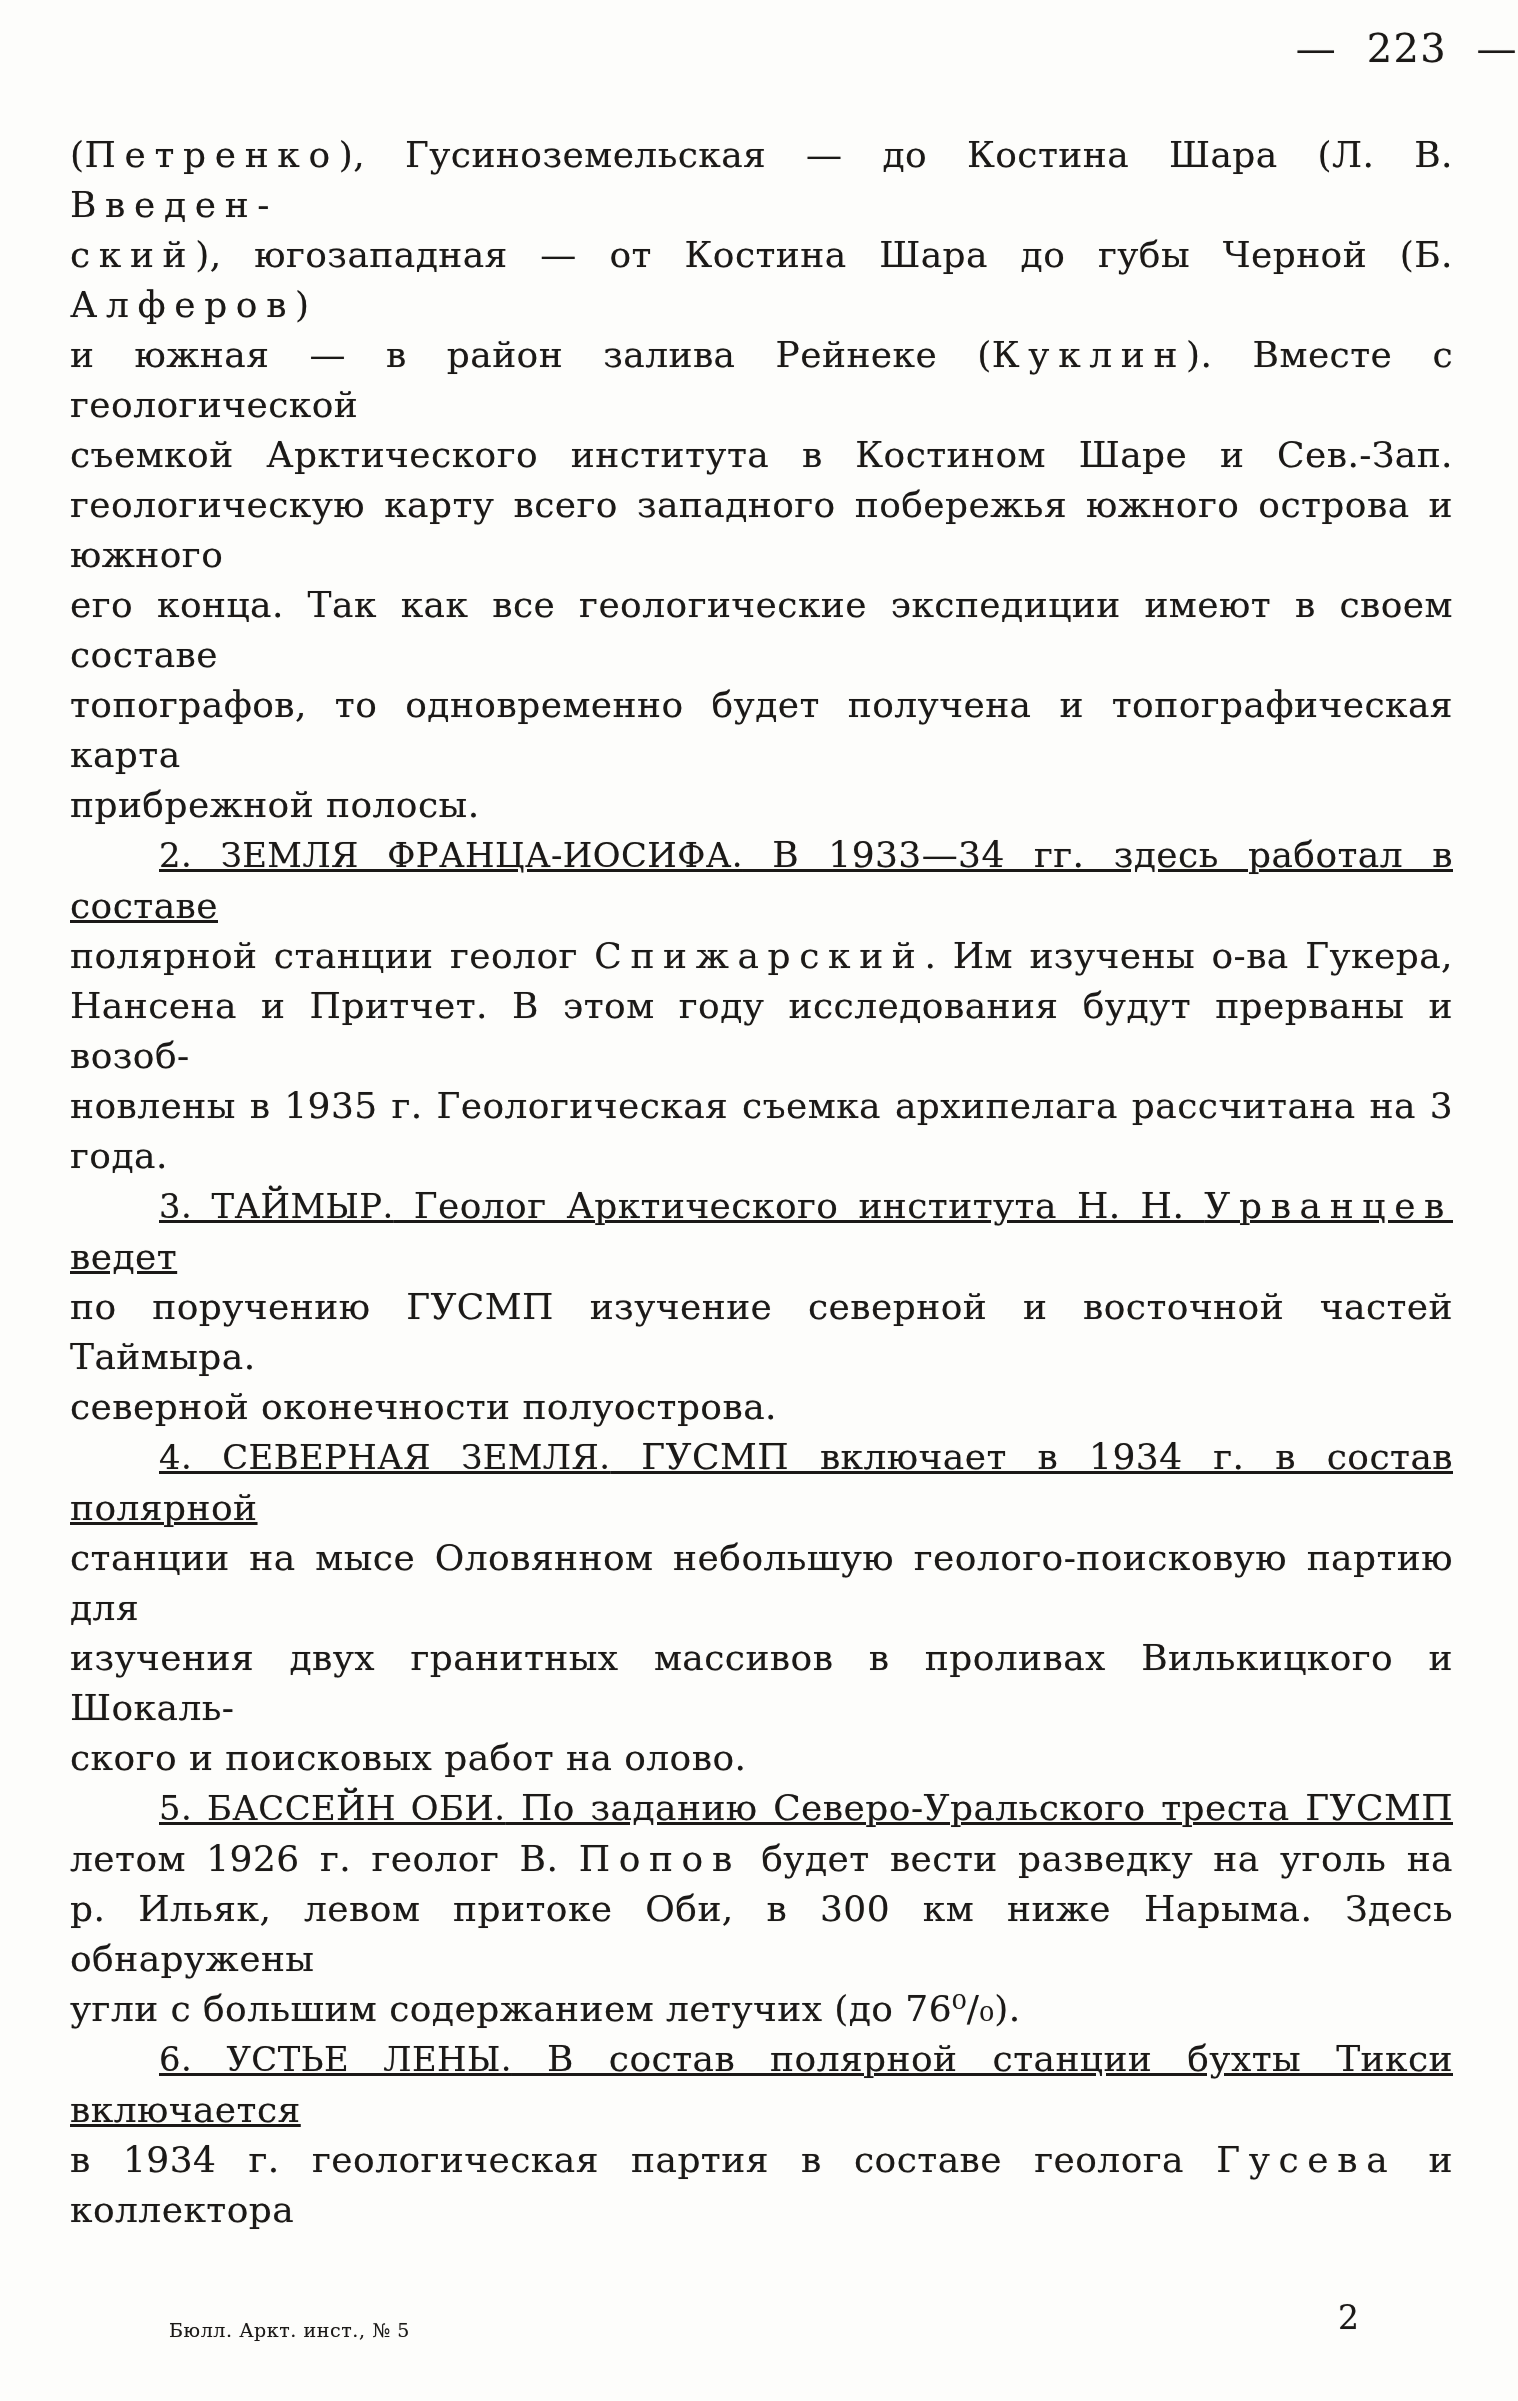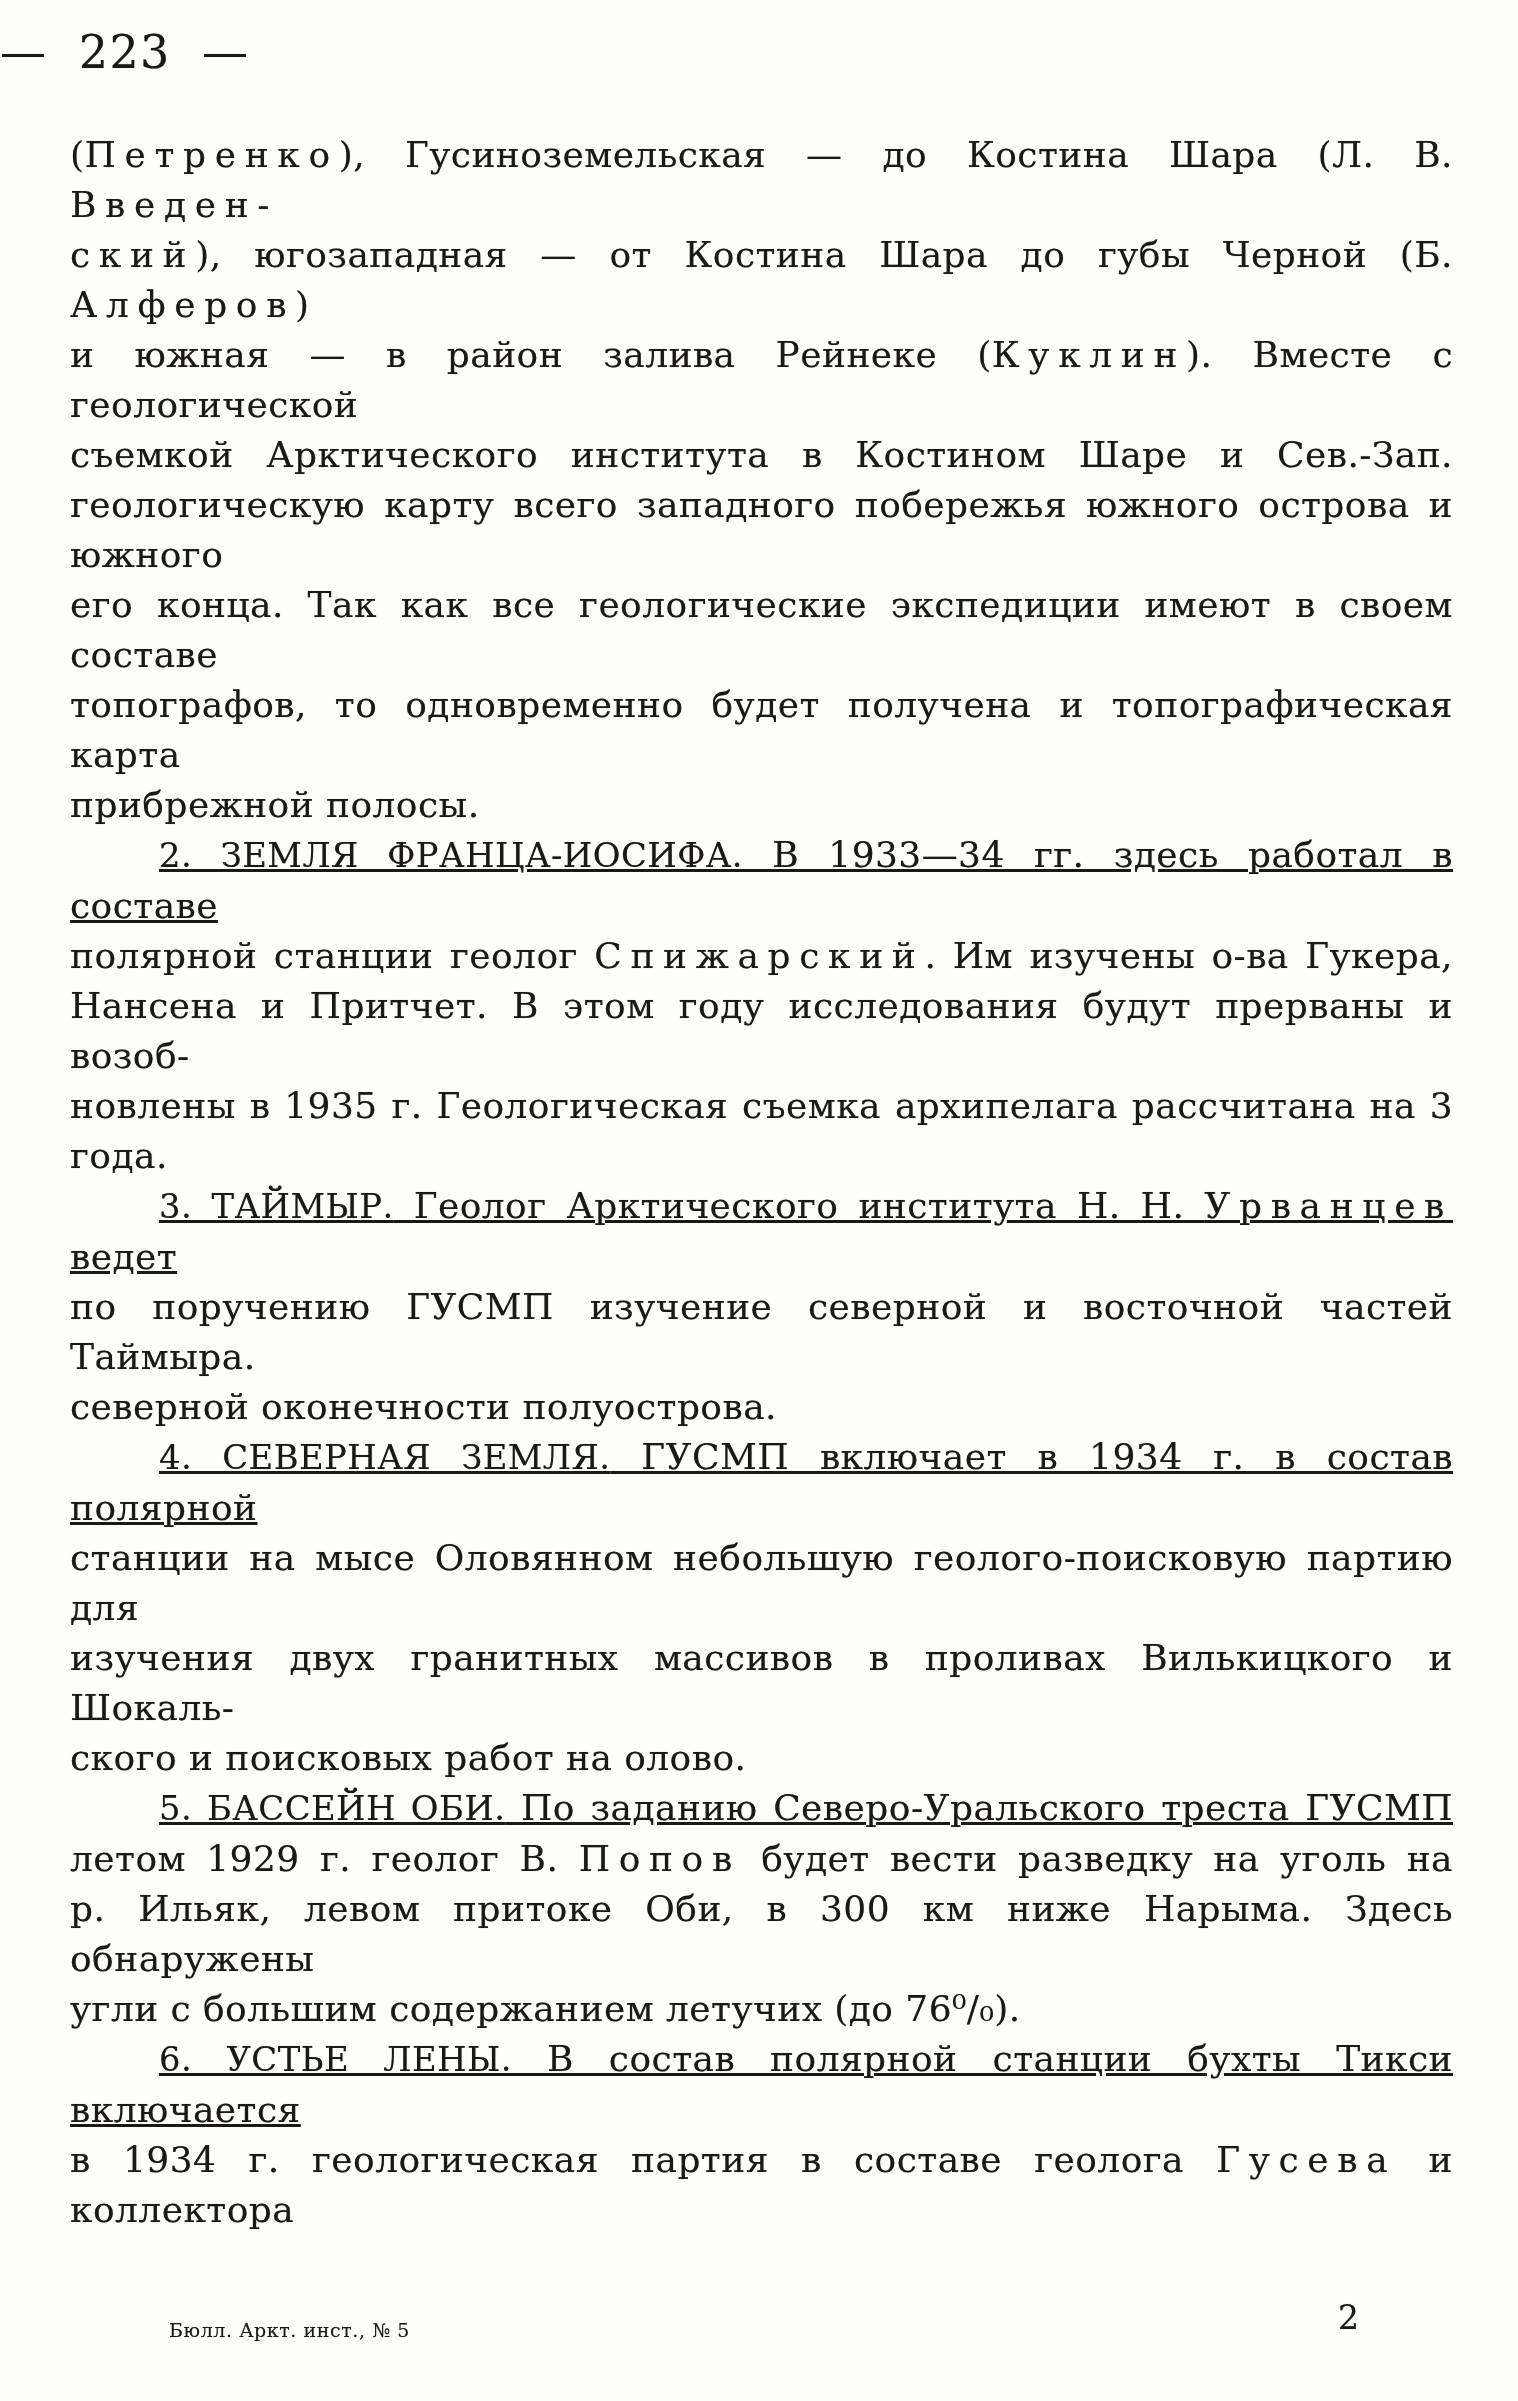--- a/index.html
+++ b/index.html
@@ -15,22 +15,22 @@
     color: var(--ink, #1b1917);
     font-family: "DejaVu Serif", "Liberation Serif", serif;
     overflow: hidden;
   }
   
   .page-header {
     position: absolute;
     top: 25px;
     left: 0;
     width: 100%;
-    text-align: left;
-    font-size: 46px;
+    text-align: right;
+    font-size: 40px;
     word-spacing: 15.3px;
     letter-spacing: 1.4px;
     text-shadow: 0 0 0.7px rgba(27,25,23,.45);
   }
   
   .text-block {
     position: absolute;
     left: 70px;
     top: 130px;
     width: 1383px;
@@ -105,21 +105,21 @@
         <div class="line last"><span class="txt">северной оконечности полуострова.</span></div>
       </div>
       <div class="para indent">
         <div class="line"><span class="caps">4. СЕВЕРНАЯ ЗЕМЛЯ.</span><span class="txt"> ГУСМП включает в 1934 г. в состав полярной</span></div>
         <div class="line"><span class="txt">станции на мысе Оловянном небольшую геолого-поисковую партию для</span></div>
         <div class="line"><span class="txt">изучения двух гранитных массивов в проливах Вилькицкого и Шокаль-</span></div>
         <div class="line last"><span class="txt">ского и поисковых работ на олово.</span></div>
       </div>
       <div class="para indent">
         <div class="line"><span class="caps">5. БАССЕЙН ОБИ.</span><span class="txt"> По заданию Северо-Уральского треста ГУСМП</span></div>
-        <div class="line"><span class="txt">летом 1929 г. геолог В. </span><span class="sp">Попов</span><span class="txt"> будет вести разведку на уголь на</span></div>
+        <div class="line"><span class="txt">летом 1926 г. геолог В. </span><span class="sp">Попов</span><span class="txt"> будет вести разведку на уголь на</span></div>
         <div class="line"><span class="txt">р. Ильяк, левом притоке Оби, в 300 км ниже Нарыма. Здесь обнаружены</span></div>
         <div class="line last"><span class="txt">угли с большим содержанием летучих (до 76⁰/₀).</span></div>
       </div>
       <div class="para indent">
         <div class="line"><span class="caps">6. УСТЬЕ ЛЕНЫ.</span><span class="txt"> В состав полярной станции бухты Тикси включается</span></div>
         <div class="line"><span class="txt">в 1934 г. геологическая партия в составе геолога </span><span class="sp">Гусева</span><span class="txt"> и коллектора</span></div>
       </div>
     </main>
 
   <div class="page-footer-left">Бюлл. Аркт. инст., № 5</div>

